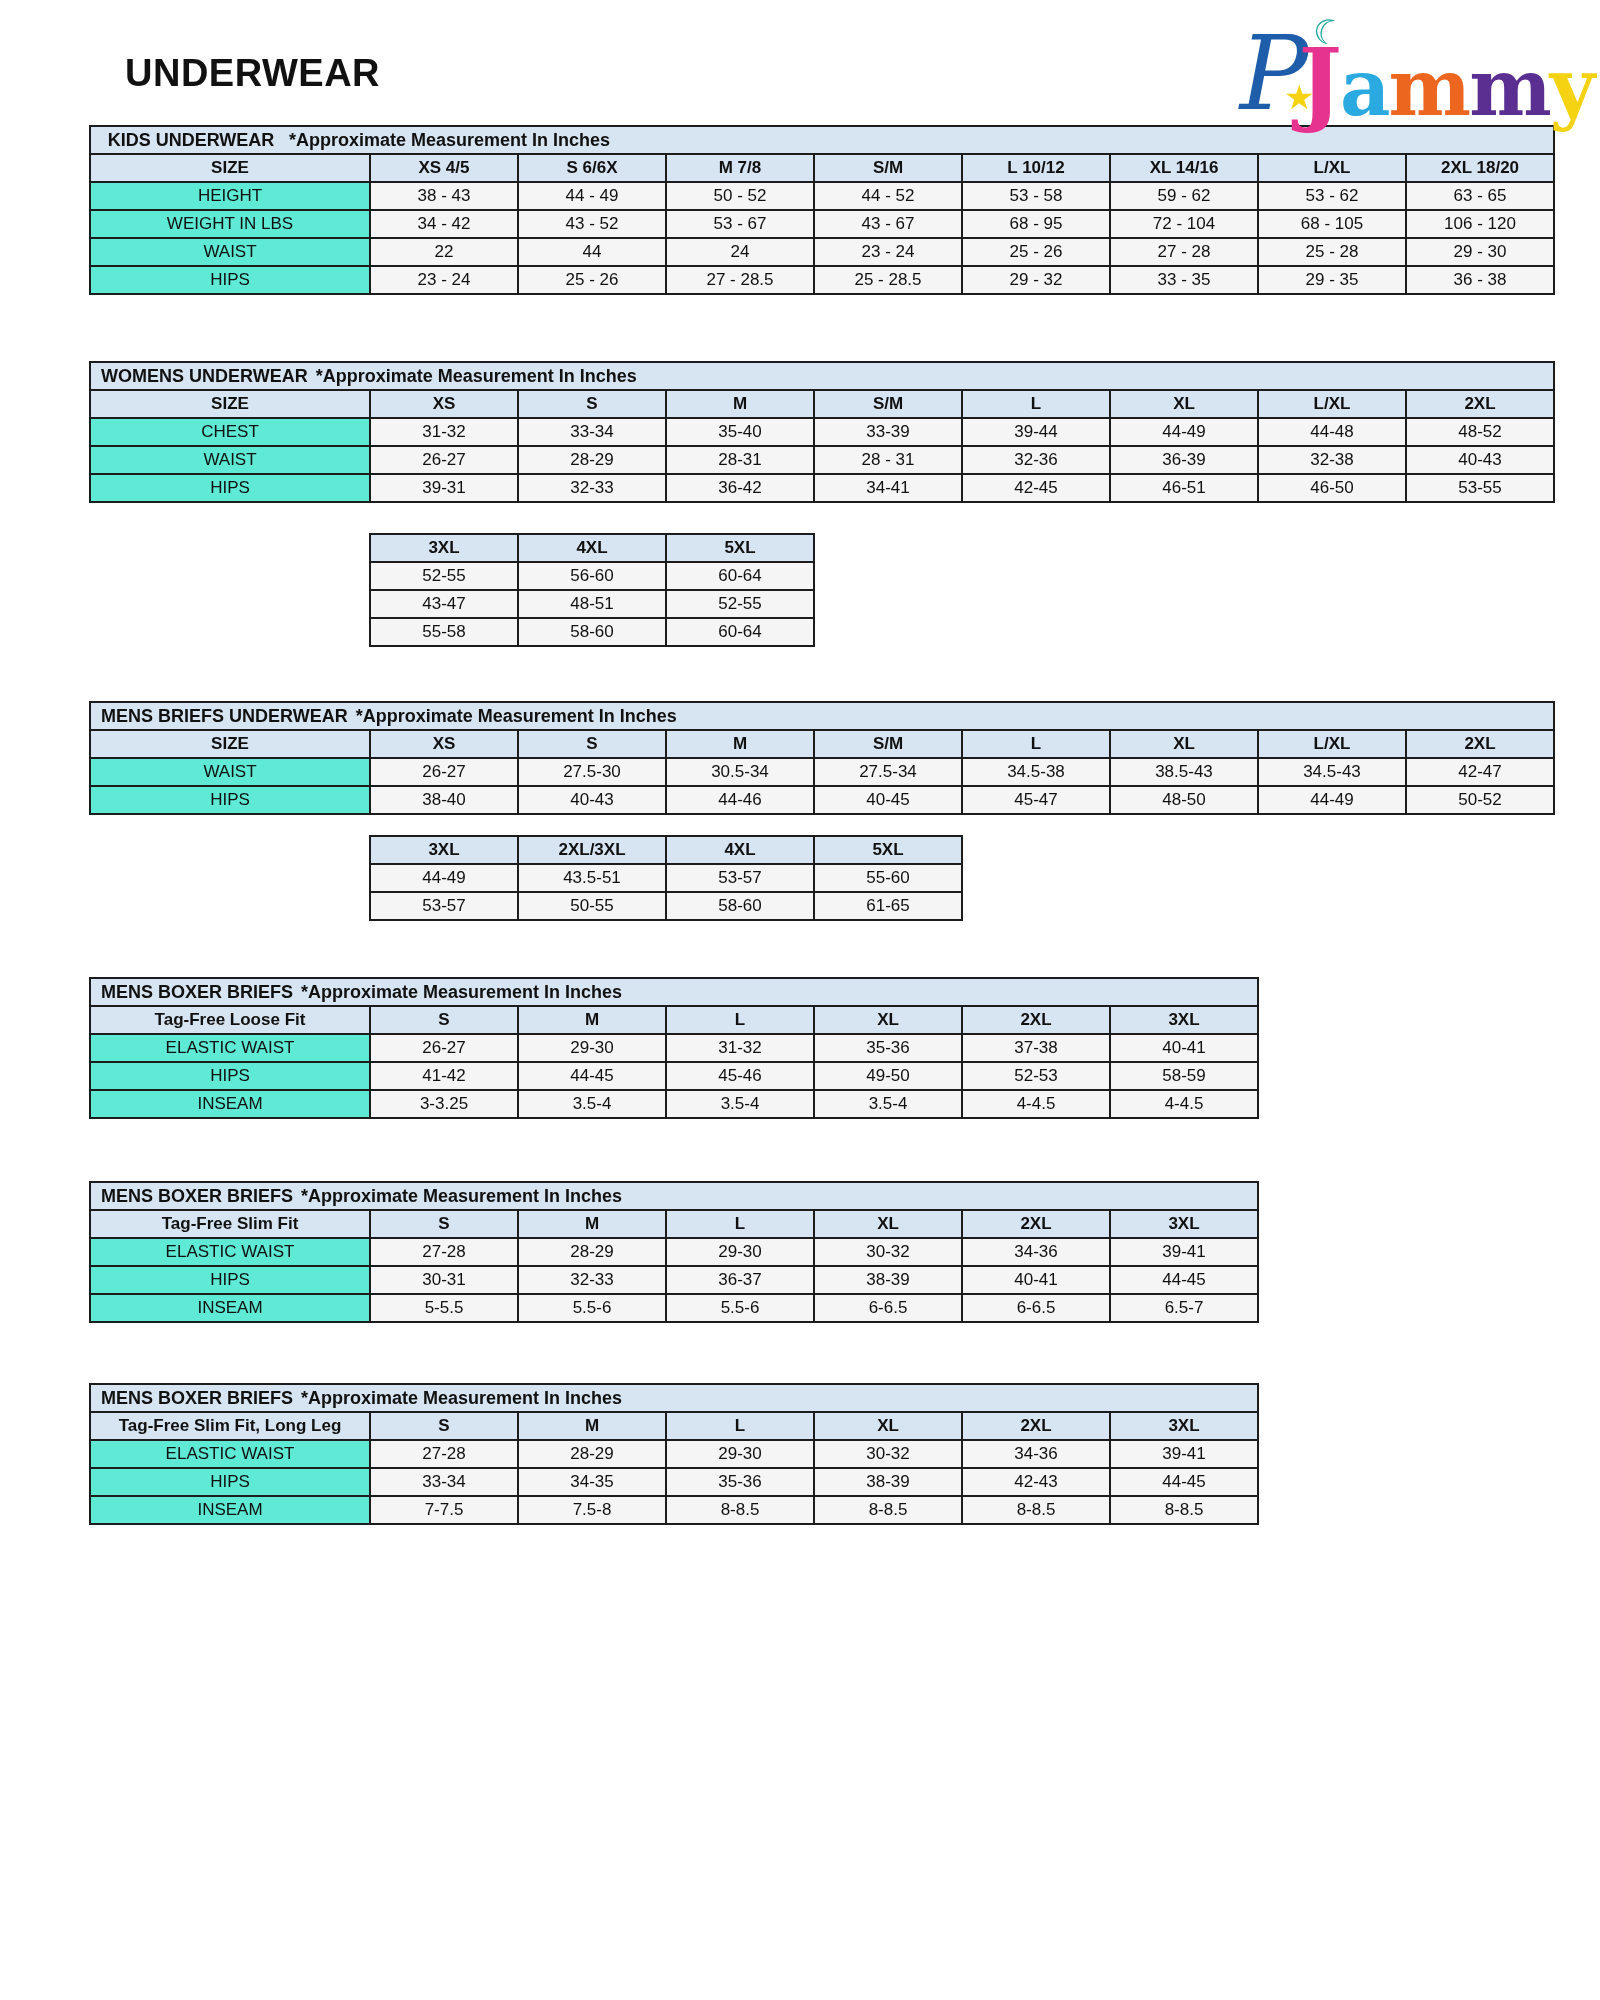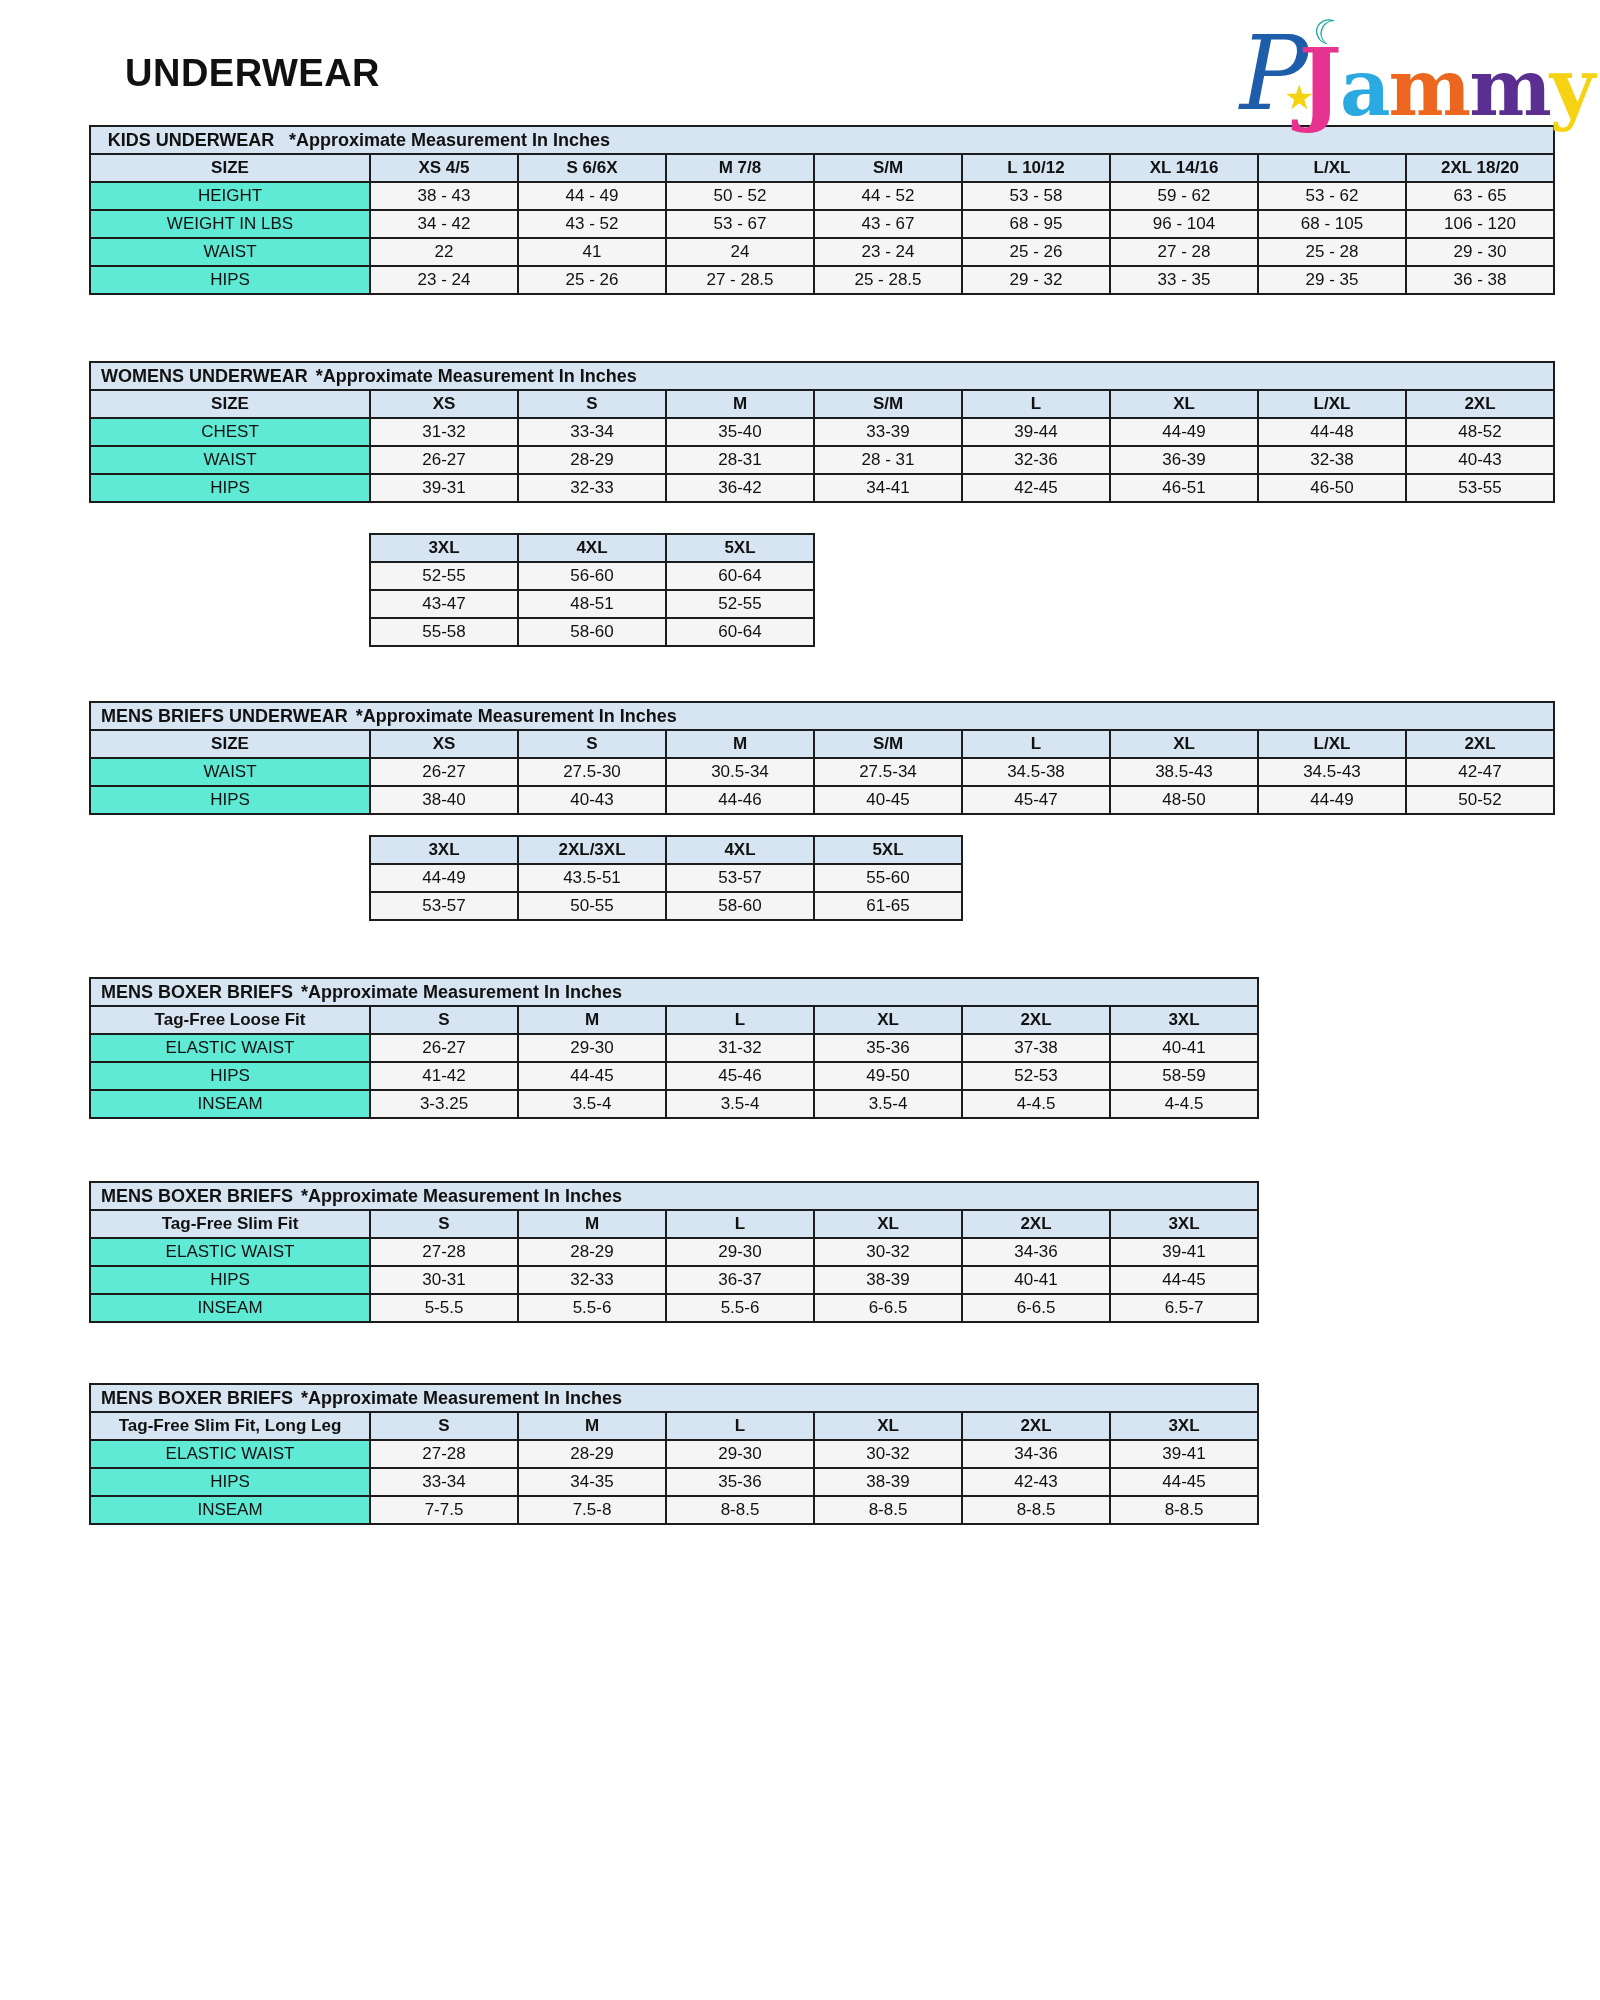--- a/index.html
+++ b/index.html
@@ -141,28 +141,28 @@
               <td class="value-cell">53 - 62</td>
               <td class="value-cell">63 - 65</td>
             </tr>
             <tr class="data-row">
               <td class="label-cell">WEIGHT IN LBS</td>
               <td class="value-cell">34 - 42</td>
               <td class="value-cell">43 - 52</td>
               <td class="value-cell">53 - 67</td>
               <td class="value-cell">43 - 67</td>
               <td class="value-cell">68 - 95</td>
-              <td class="value-cell">96 - 104</td>
+              <td class="value-cell">72 - 104</td>
               <td class="value-cell">68 - 105</td>
               <td class="value-cell">106 - 120</td>
             </tr>
             <tr class="data-row">
               <td class="label-cell">WAIST</td>
               <td class="value-cell">22</td>
-              <td class="value-cell">41</td>
+              <td class="value-cell">44</td>
               <td class="value-cell">24</td>
               <td class="value-cell">23 - 24</td>
               <td class="value-cell">25 - 26</td>
               <td class="value-cell">27 - 28</td>
               <td class="value-cell">25 - 28</td>
               <td class="value-cell">29 - 30</td>
             </tr>
             <tr class="data-row">
               <td class="label-cell">HIPS</td>
               <td class="value-cell">23 - 24</td>

